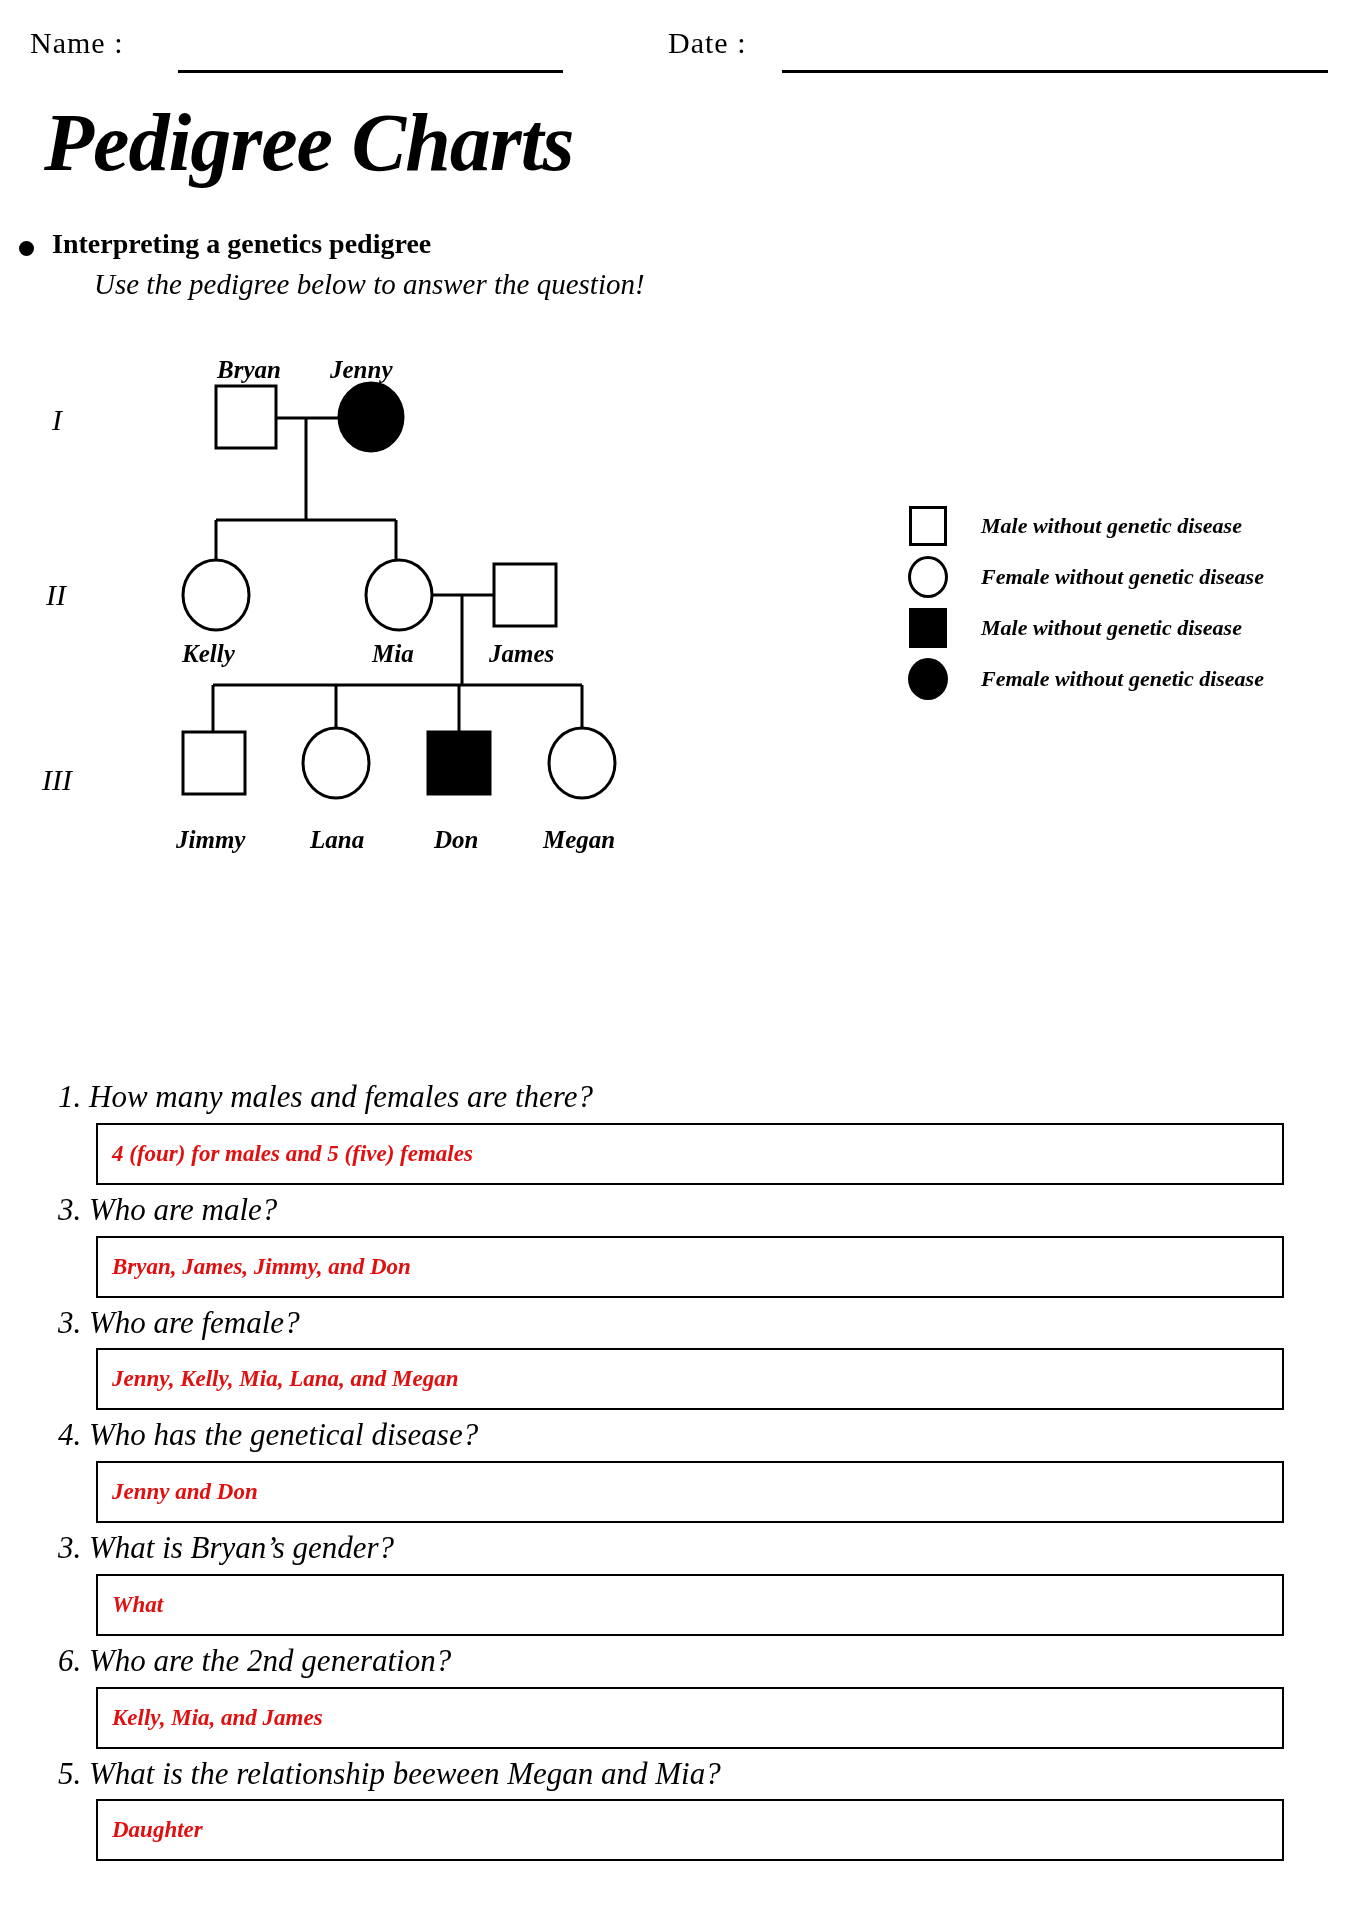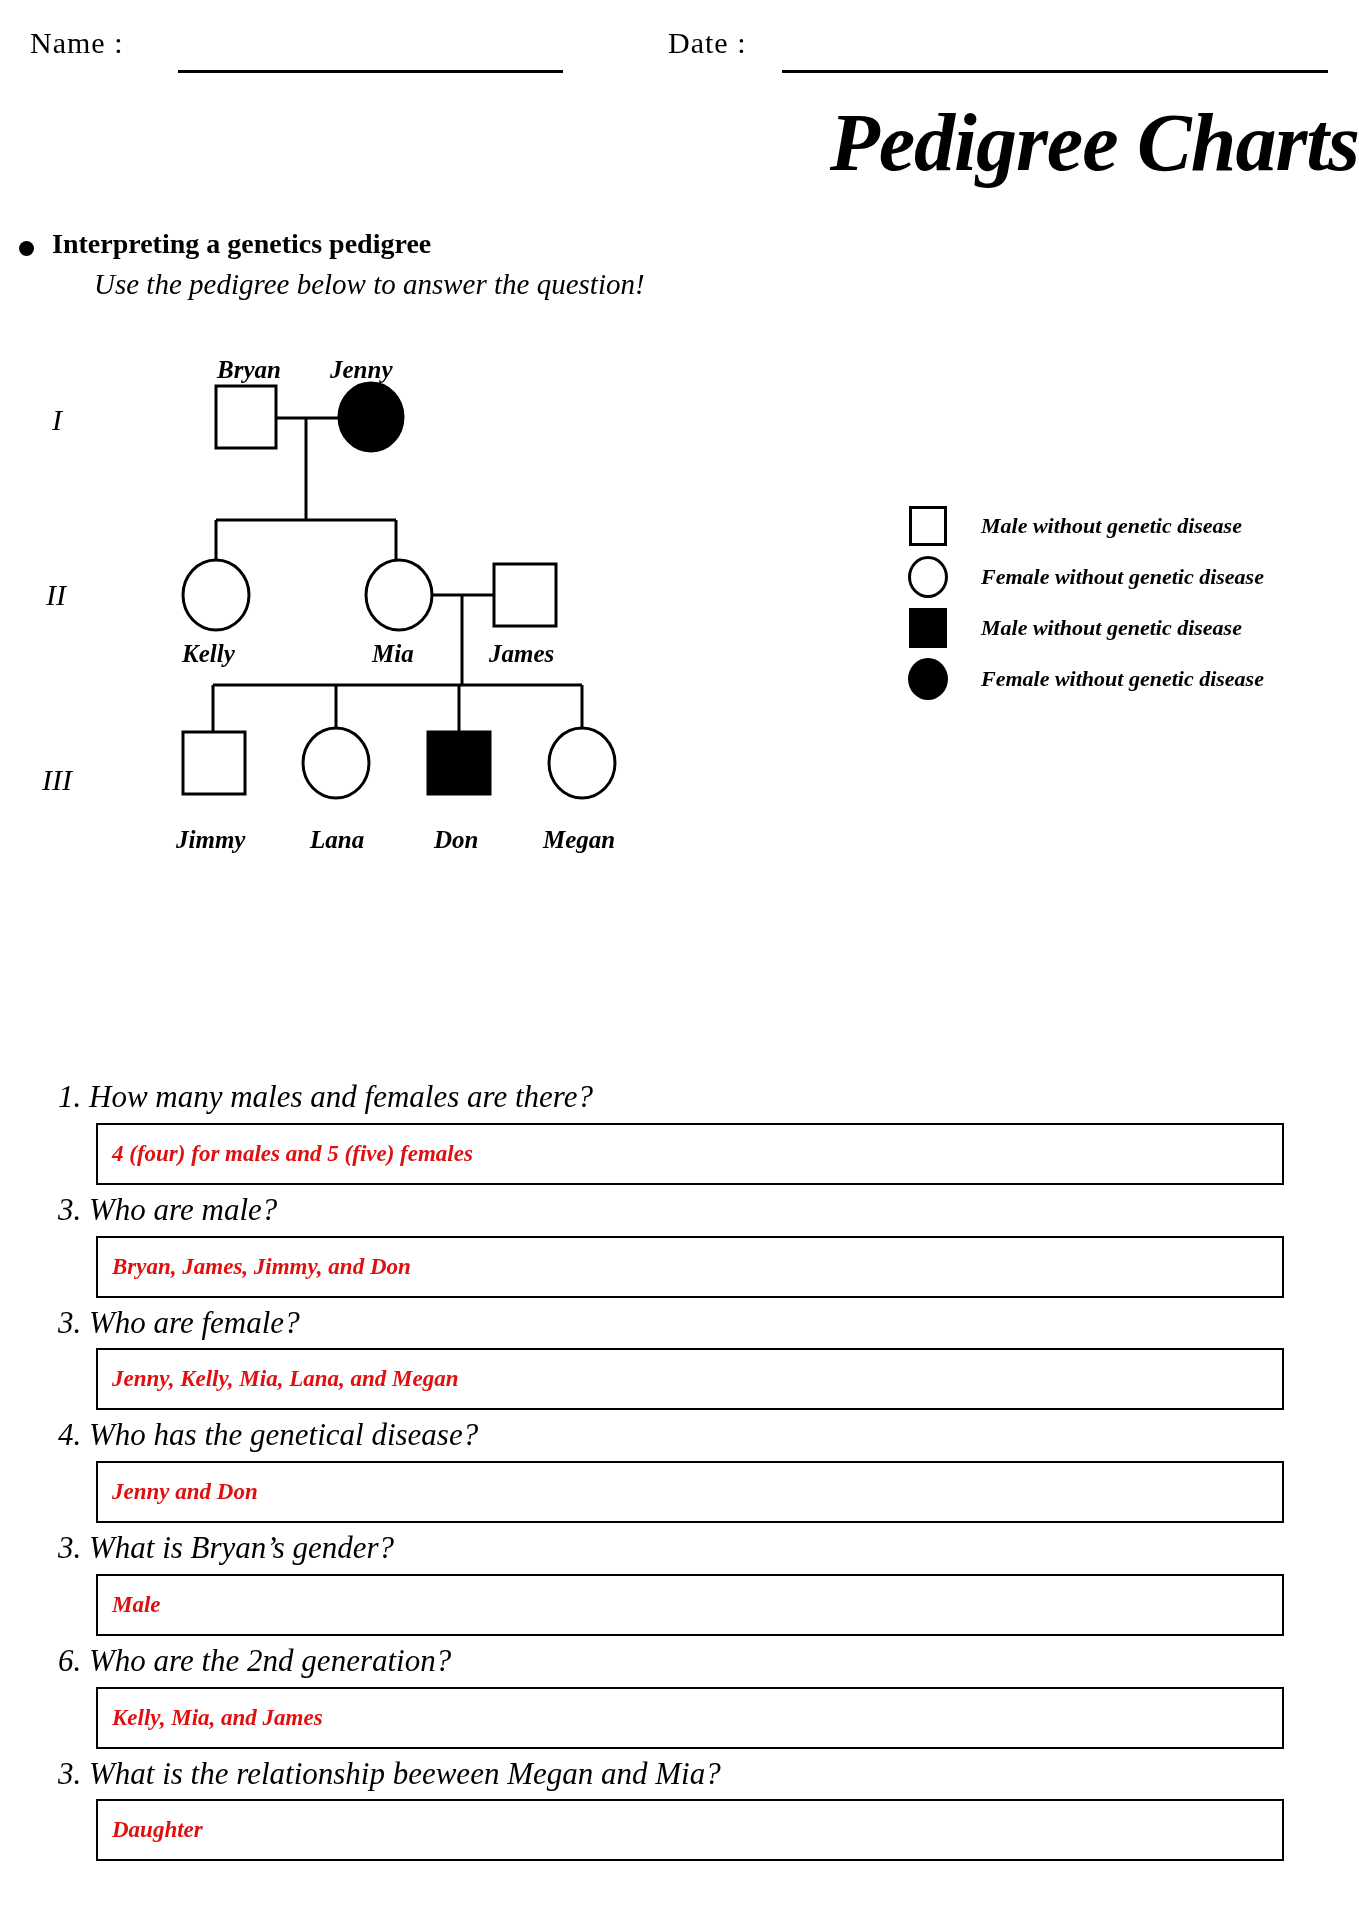--- a/index.html
+++ b/index.html
@@ -44,27 +44,28 @@
     position: absolute;
     left: 782px; top: 56px;
     width: 546px; height: 0;
     border-top: 3px solid #000;
   }
 
   
   .page-title {
     position: absolute;
     top: 96px; left: 0; right: 0;
-    text-align: right;
+    text-align: left;
     font-family: "Liberation Serif", serif;
     font-weight: bold;
     font-style: italic;
     font-size: 82px;
     letter-spacing: -1px;
     white-space: nowrap;
+    padding-left: 44px;
   }
 
   
   .bullet-row {
     position: absolute;
     top: 228px; left: 19px;
     display: flex;
     align-items: flex-start;
   }
   .bullet-dot {
@@ -319,31 +320,31 @@
   <div class="q-block">
     <div class="q-text">4. Who has the genetical disease?</div>
     <div class="answer-box">
       <span class="answer-text">Jenny and Don</span>
     </div>
   </div>
 
   <div class="q-block">
     <div class="q-text">3. What is Bryan’s gender?</div>
     <div class="answer-box">
-      <span class="answer-text">Male</span>
+      <span class="answer-text">What</span>
     </div>
   </div>
 
   <div class="q-block">
     <div class="q-text">6. Who are the 2nd generation?</div>
     <div class="answer-box">
       <span class="answer-text">Kelly, Mia, and James</span>
     </div>
   </div>
 
   <div class="q-block">
-    <div class="q-text">3. What is the relationship beeween Megan and Mia?</div>
+    <div class="q-text">5. What is the relationship beeween Megan and Mia?</div>
     <div class="answer-box">
       <span class="answer-text">Daughter</span>
     </div>
   </div>
 
 </div>
 
 </body></html>

